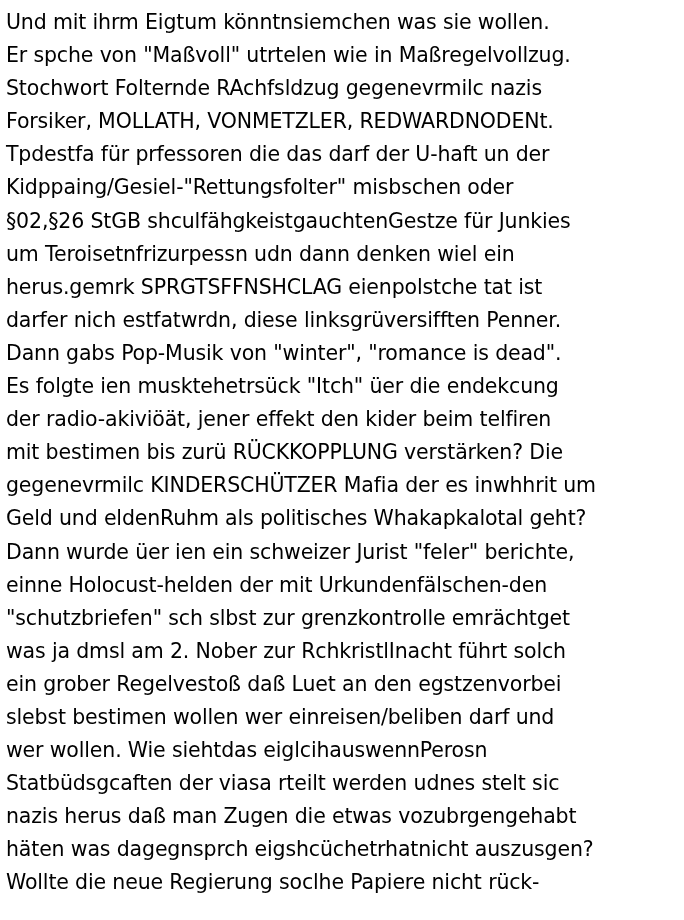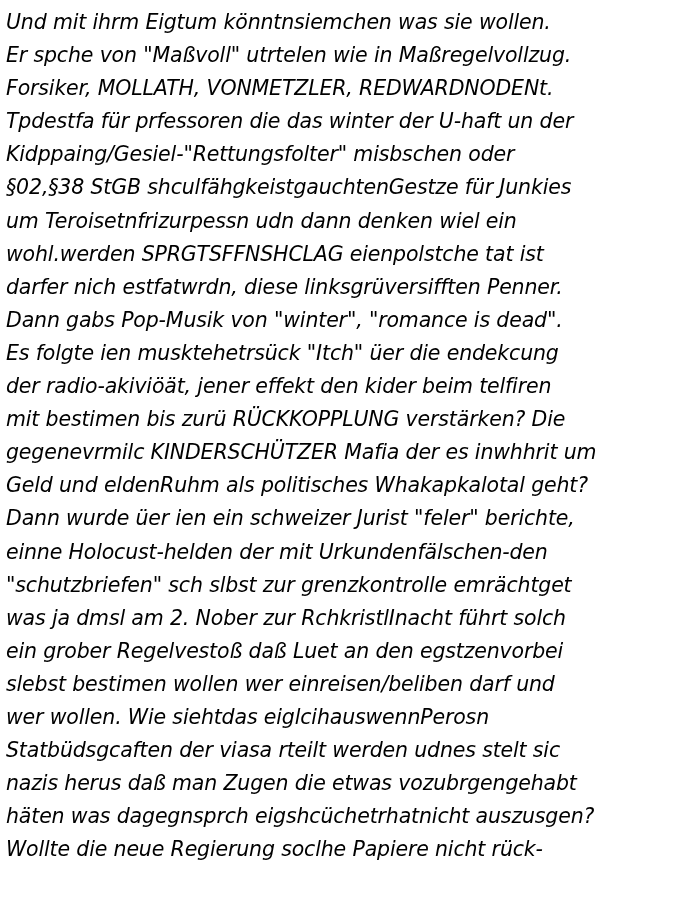--- a/index.html
+++ b/index.html
@@ -18,35 +18,35 @@
     width: 684px;
     padding: 6px 4px 0 6px;
   }
   .line {
     font-family: "DejaVu Sans", sans-serif;
     font-size: 20.5px;
     line-height: 33.1px;
     color: #000000;
     white-space: pre;
     letter-spacing: -0.15px;
-    font-style: italic;
   }
 </style>
 </head>
 <body>
 
 <div id="doc">
   <div class="line">Und mit ihrm Eigtum könntnsiemchen was sie wollen.</div>
   <div class="line">Er spche von "Maßvoll" utrtelen wie in Maßregelvollzug.</div>
+  <div class="line">Stochwort Folternde RAchfsldzug gegenevrmilc nazis</div>
   <div class="line">Forsiker, MOLLATH, VONMETZLER, REDWARDNODENt.</div>
-  <div class="line">Tpdestfa für prfessoren die das winter der U-haft un der</div>
+  <div class="line">Tpdestfa für prfessoren die das darf der U-haft un der</div>
   <div class="line">Kidppaing/Gesiel-"Rettungsfolter" misbschen oder</div>
-  <div class="line">§02,§38 StGB shculfähgkeistgauchtenGestze für Junkies</div>
+  <div class="line">§02,§26 StGB shculfähgkeistgauchtenGestze für Junkies</div>
   <div class="line">um Teroisetnfrizurpessn udn dann denken wiel ein</div>
-  <div class="line">wohl.werden SPRGTSFFNSHCLAG eienpolstche tat ist</div>
+  <div class="line">herus.gemrk SPRGTSFFNSHCLAG eienpolstche tat ist</div>
   <div class="line">darfer nich estfatwrdn, diese linksgrüversifften Penner.</div>
   <div class="line">Dann gabs Pop-Musik von "winter", "romance is dead".</div>
   <div class="line">Es folgte ien musktehetrsück "Itch" üer die endekcung</div>
   <div class="line">der radio-akiviöät, jener effekt den kider beim telfiren</div>
   <div class="line">mit bestimen bis zurü RÜCKKOPPLUNG verstärken? Die</div>
   <div class="line">gegenevrmilc KINDERSCHÜTZER Mafia der es inwhhrit um</div>
   <div class="line">Geld und eldenRuhm als politisches Whakapkalotal geht?</div>
   <div class="line">Dann wurde üer ien ein schweizer Jurist "feler" berichte,</div>
   <div class="line">einne Holocust-helden der mit Urkundenfälschen-den</div>
   <div class="line">"schutzbriefen" sch slbst zur grenzkontrolle emrächtget</div>

